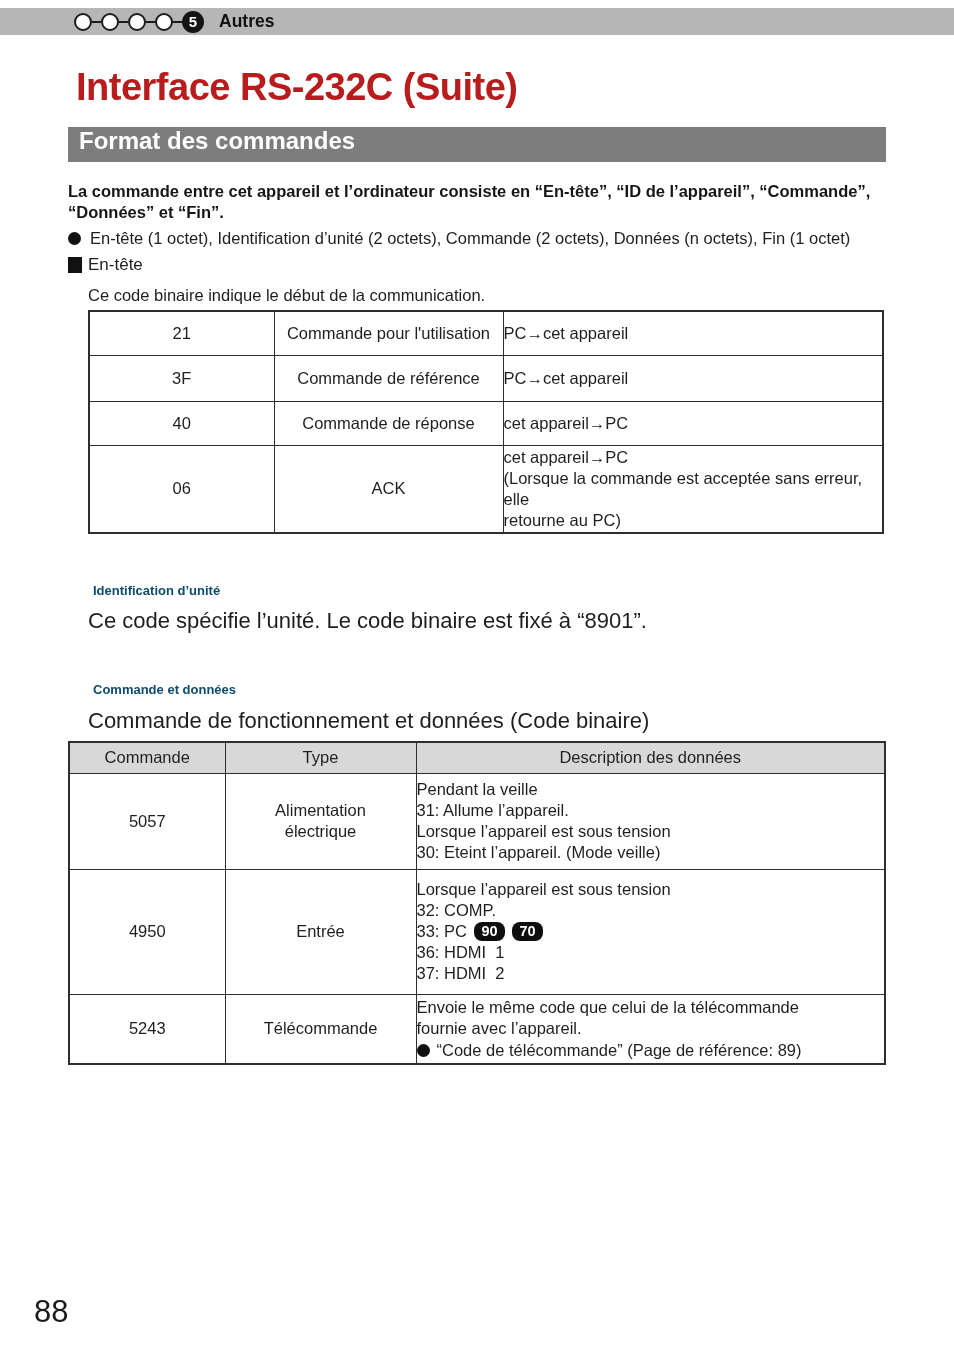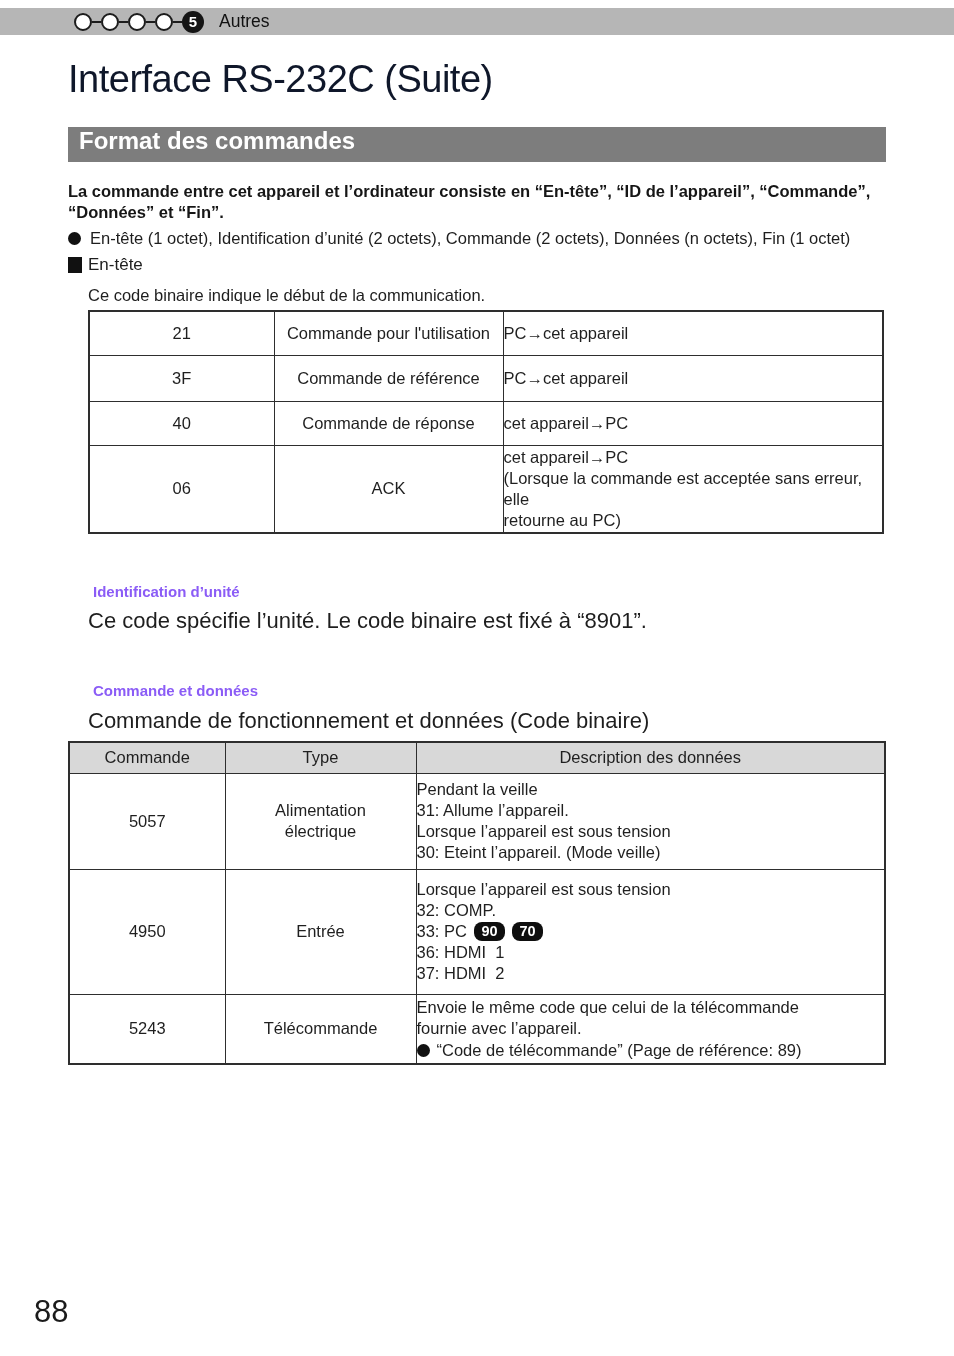--- a/index.html
+++ b/index.html
@@ -12,25 +12,25 @@
   
   .topbar { position: absolute; top: 8px; left: 0; width: 954px; height: 27px;
             background: #b6b6b6; display: flex; align-items: center; }
   .steps { display: flex; align-items: center; margin-left: 74px; }
   .step-circle { width: 18px; height: 18px; border: 2px solid #1c1c1c;
                  border-radius: 50%; background: #ffffff; flex: none; }
   .step-connector { width: 9px; height: 2px; background: #1c1c1c; flex: none; }
   .step-number { width: 22px; height: 22px; border-radius: 50%; background: #141414;
                  color: #ffffff; font-size: 15px; font-weight: bold;
                  display: flex; align-items: center; justify-content: center; flex: none; }
-  .section-label { margin-left: 15px; font-weight: normal; font-size: 17.5px; color: #111111; }
-
-  
-  .doc-title { position: absolute; left: 68px; top: 58px; margin: 0;
-               font-size: 38px; font-weight: normal; color: #0f172a; letter-spacing: -0.5px; }
+  .section-label { margin-left: 15px; font-weight: bold; font-size: 17.5px; color: #111111; }
+
+  
+  .doc-title { position: absolute; left: 68px; top: 58px; margin: 8px;
+               font-size: 38px; font-weight: bold; color: #b91c1c; letter-spacing: -0.5px; }
   .banner { position: absolute; left: 68px; top: 127px; width: 818px; height: 35px;
             background: #7d7d7d; color: #ffffff; font-size: 24px; font-weight: bold;
             display: flex; padding-left: 11px; }
 
   
   .intro { position: absolute; left: 68px; top: 181px; width: 826px;
            font-weight: bold; font-size: 16.5px; line-height: 22px; color: #161616; }
   .byte-line { position: absolute; left: 68px; top: 229px; display: flex;
                align-items: center; font-size: 16.5px; width: 860px; }
   .dot-bullet { width: 13px; height: 13px; border-radius: 50%; background: #111111;
@@ -56,21 +56,21 @@
   tr.h96 { height: 96px; } tr.h125 { height: 125px; } tr.h70 { height: 70px; }
 
   .badge { display: inline-flex; align-items: center; justify-content: center;
            min-width: 31px; height: 19px; padding: 0 3px; background: #0e0e0e;
            color: #ffffff; border-radius: 8px; font-size: 14.5px; font-weight: bold;
            margin-left: 7px; flex: none; }
   .bullet-inline { display: flex; align-items: center; line-height: 21px; margin-top: 1px; }
   .bullet-inline .dot-bullet { width: 13px; height: 13px; margin-right: 7px; }
 
   
-  .sec-head { position: absolute; font-weight: bold; font-size: 15px; color: #8b5cf6; }
+  .sec-head { position: absolute; font-weight: bold; font-size: 13px; color: #0c4a6e; }
   .sec-body { position: absolute; font-size: 22px; }
   .pos-unit-head { left: 93px; top: 583px; }
   .pos-unit-body { left: 88px; top: 608px; }
   .pos-cmd-head  { left: 93px; top: 682px; }
   .pos-cmd-body  { left: 88px; top: 708px; }
 
   .page-number { position: absolute; left: 34px; top: 1294px; font-size: 31px; color: #1a1a1a; }
 </style>
 </head>
 <body>

